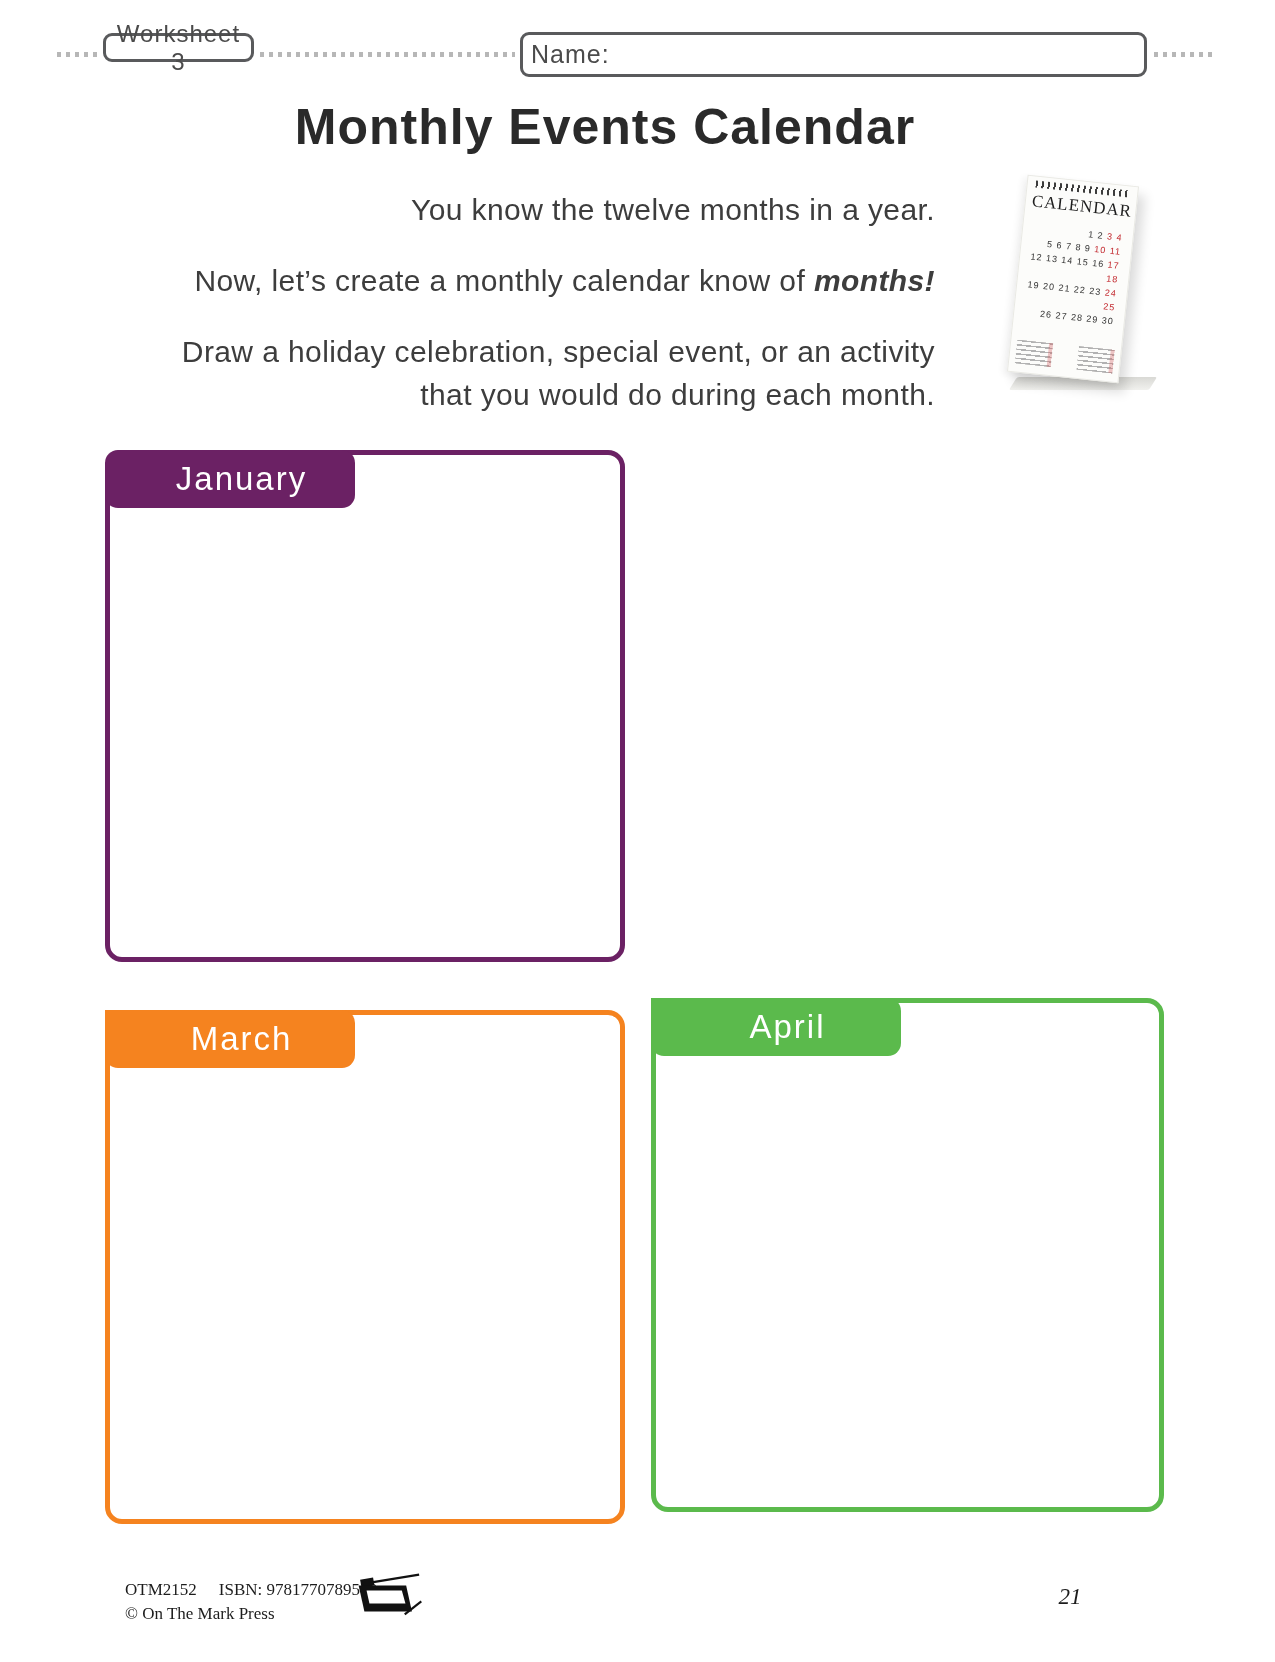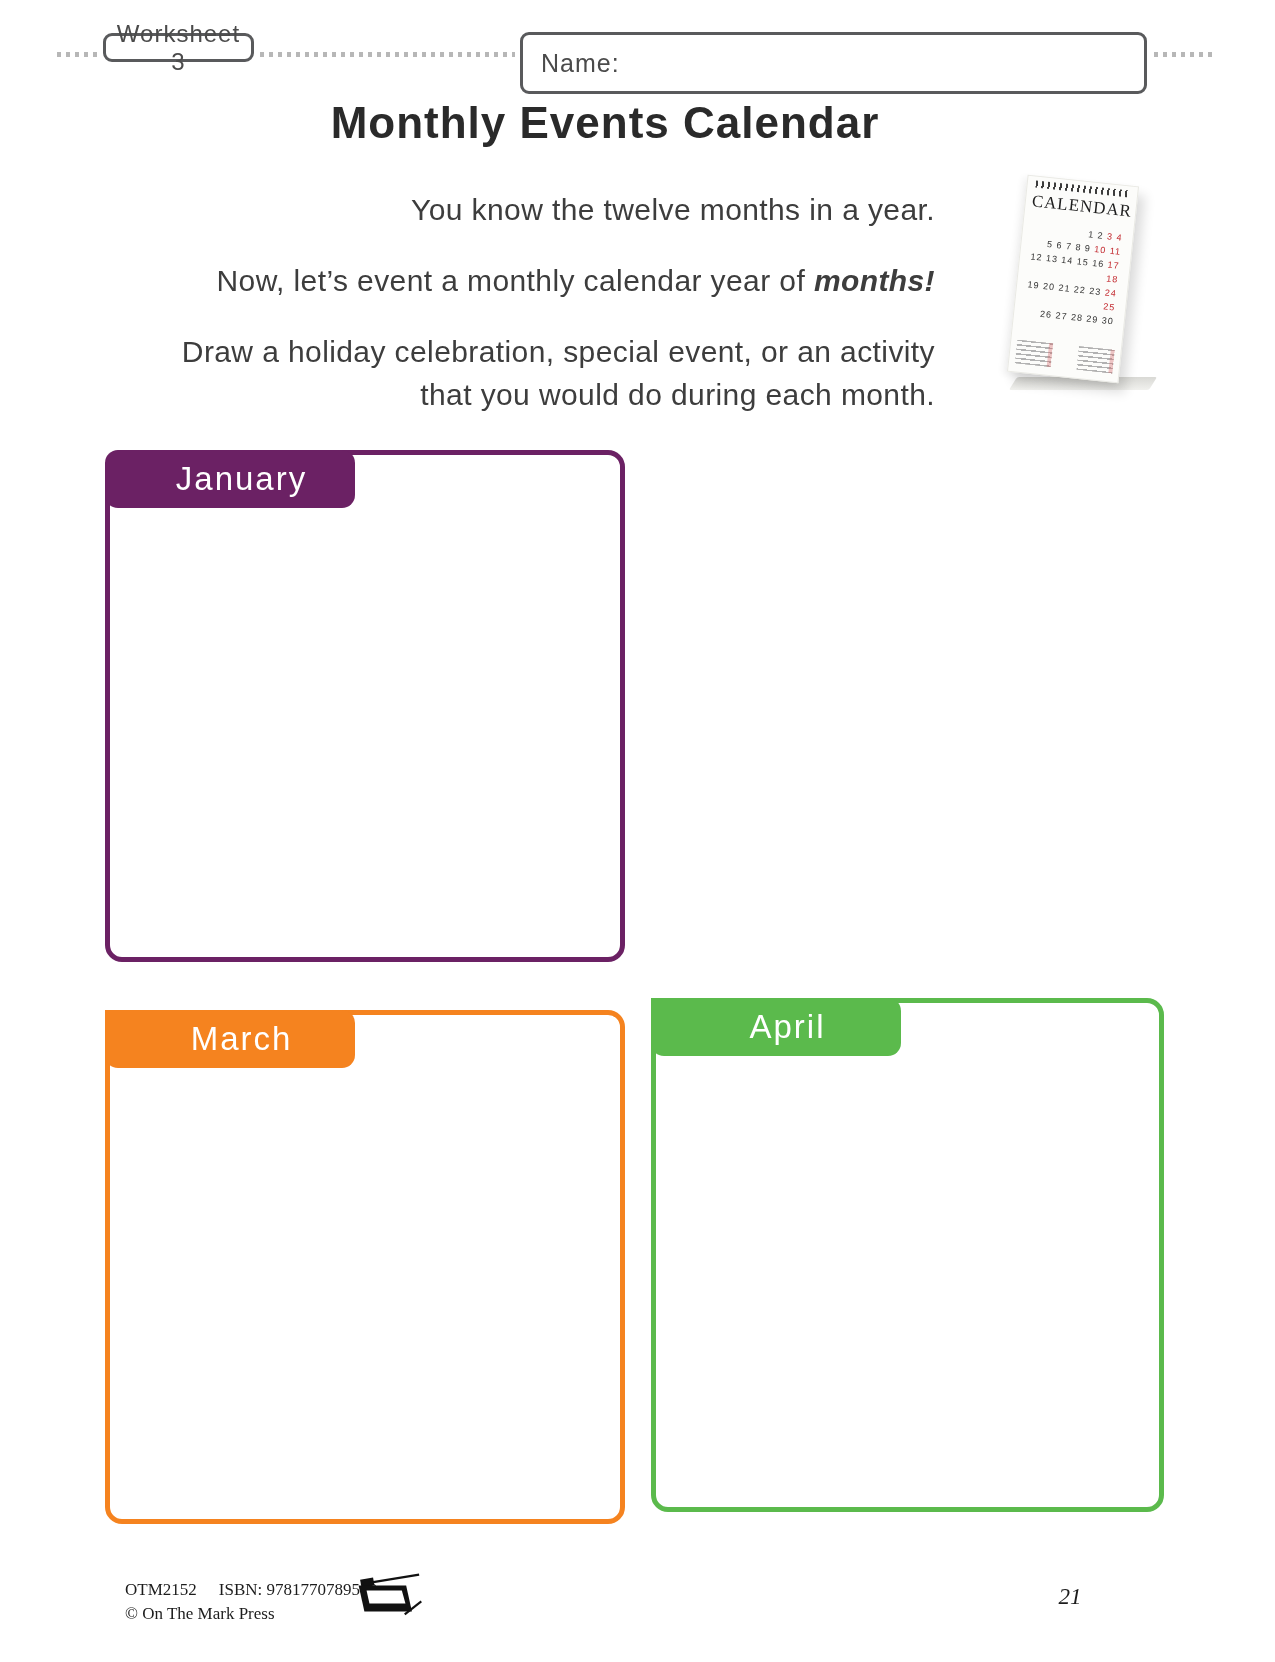--- a/index.html
+++ b/index.html
@@ -13,26 +13,26 @@
   .dotline { position:absolute; height:5px; top:52px;
     background-image:repeating-linear-gradient(90deg,#b7b7b7 0 4px,transparent 4px 9px); }
   .dot-left  { left:57px;  width:44px; }
   .dot-mid   { left:260px; width:255px; }
   .dot-right { left:1154px; width:58px; }
   .hdr-box {
     position:absolute; border:3.5px solid #595a5c; border-radius:9px; background:#fff;
     display:flex; align-items:center; color:#4b4b4b; letter-spacing:1px;
   }
   .ws-box  { left:103px; top:33px; width:151px; height:29px; justify-content:center; font-size:24px;text-align:center; }
-  .name-box{ left:520px; top:32px; width:627px; height:62px; padding-left:18px; font-size:25px; }
+  .name-box{ left:520px; top:32px; width:627px; height:45px; padding-left:8px; font-size:25px; }
 
   
   .title {
     position:absolute; left:0; top:98px; width:1210px; text-align:center;
-    font-size:44px; font-weight:bold; letter-spacing:1px; color:#2a2a2a;
+    font-size:50px; font-weight:bold; letter-spacing:1px; color:#2a2a2a;
   }
   .intro { position:absolute; left:125px; top:188px; width:810px; color:#3d3d3d; font-size:30px; letter-spacing:0.4px;text-align:right; }
   .intro p { margin-bottom:28px; line-height:43px; }
   .intro .emph { font-weight:bold; font-style:italic; }
 
   
   .clipart { position:absolute; left:995px; top:172px; width:170px; height:222px; }
   .cal-base {
     position:absolute; left:18px; bottom:4px; width:140px; height:13px;
     background:linear-gradient(#d9d9d5,#f1f1ee); transform:skewX(-32deg); border-radius:2px;
@@ -101,21 +101,21 @@
 
   <div class="hdr-box name-box">
     <span>Name:</span>
     <span></span>
   </div>
 
   <h1 class="title">Monthly Events Calendar</h1>
 
   <div class="intro">
     <p>You know the twelve months in a year.</p>
-    <p><span>Now, let’s event a monthly calendar year of </span><span class="emph">months!</span></p>
+    <p><span>Now, let’s create a monthly calendar know of </span><span class="emph">months!</span></p>
     <p>Draw a holiday celebration, special event, or an activity that you would do during each month.</p>
   </div>
 
   <div class="clipart">
     <div class="cal-base"></div>
     <div class="cal-card">
       <div class="cal-spiral"></div>
       <div class="cal-title">CALENDAR</div>
       <div class="cal-grid">
         <div><span>1  2</span><span class="r">  3  4</span></div>

